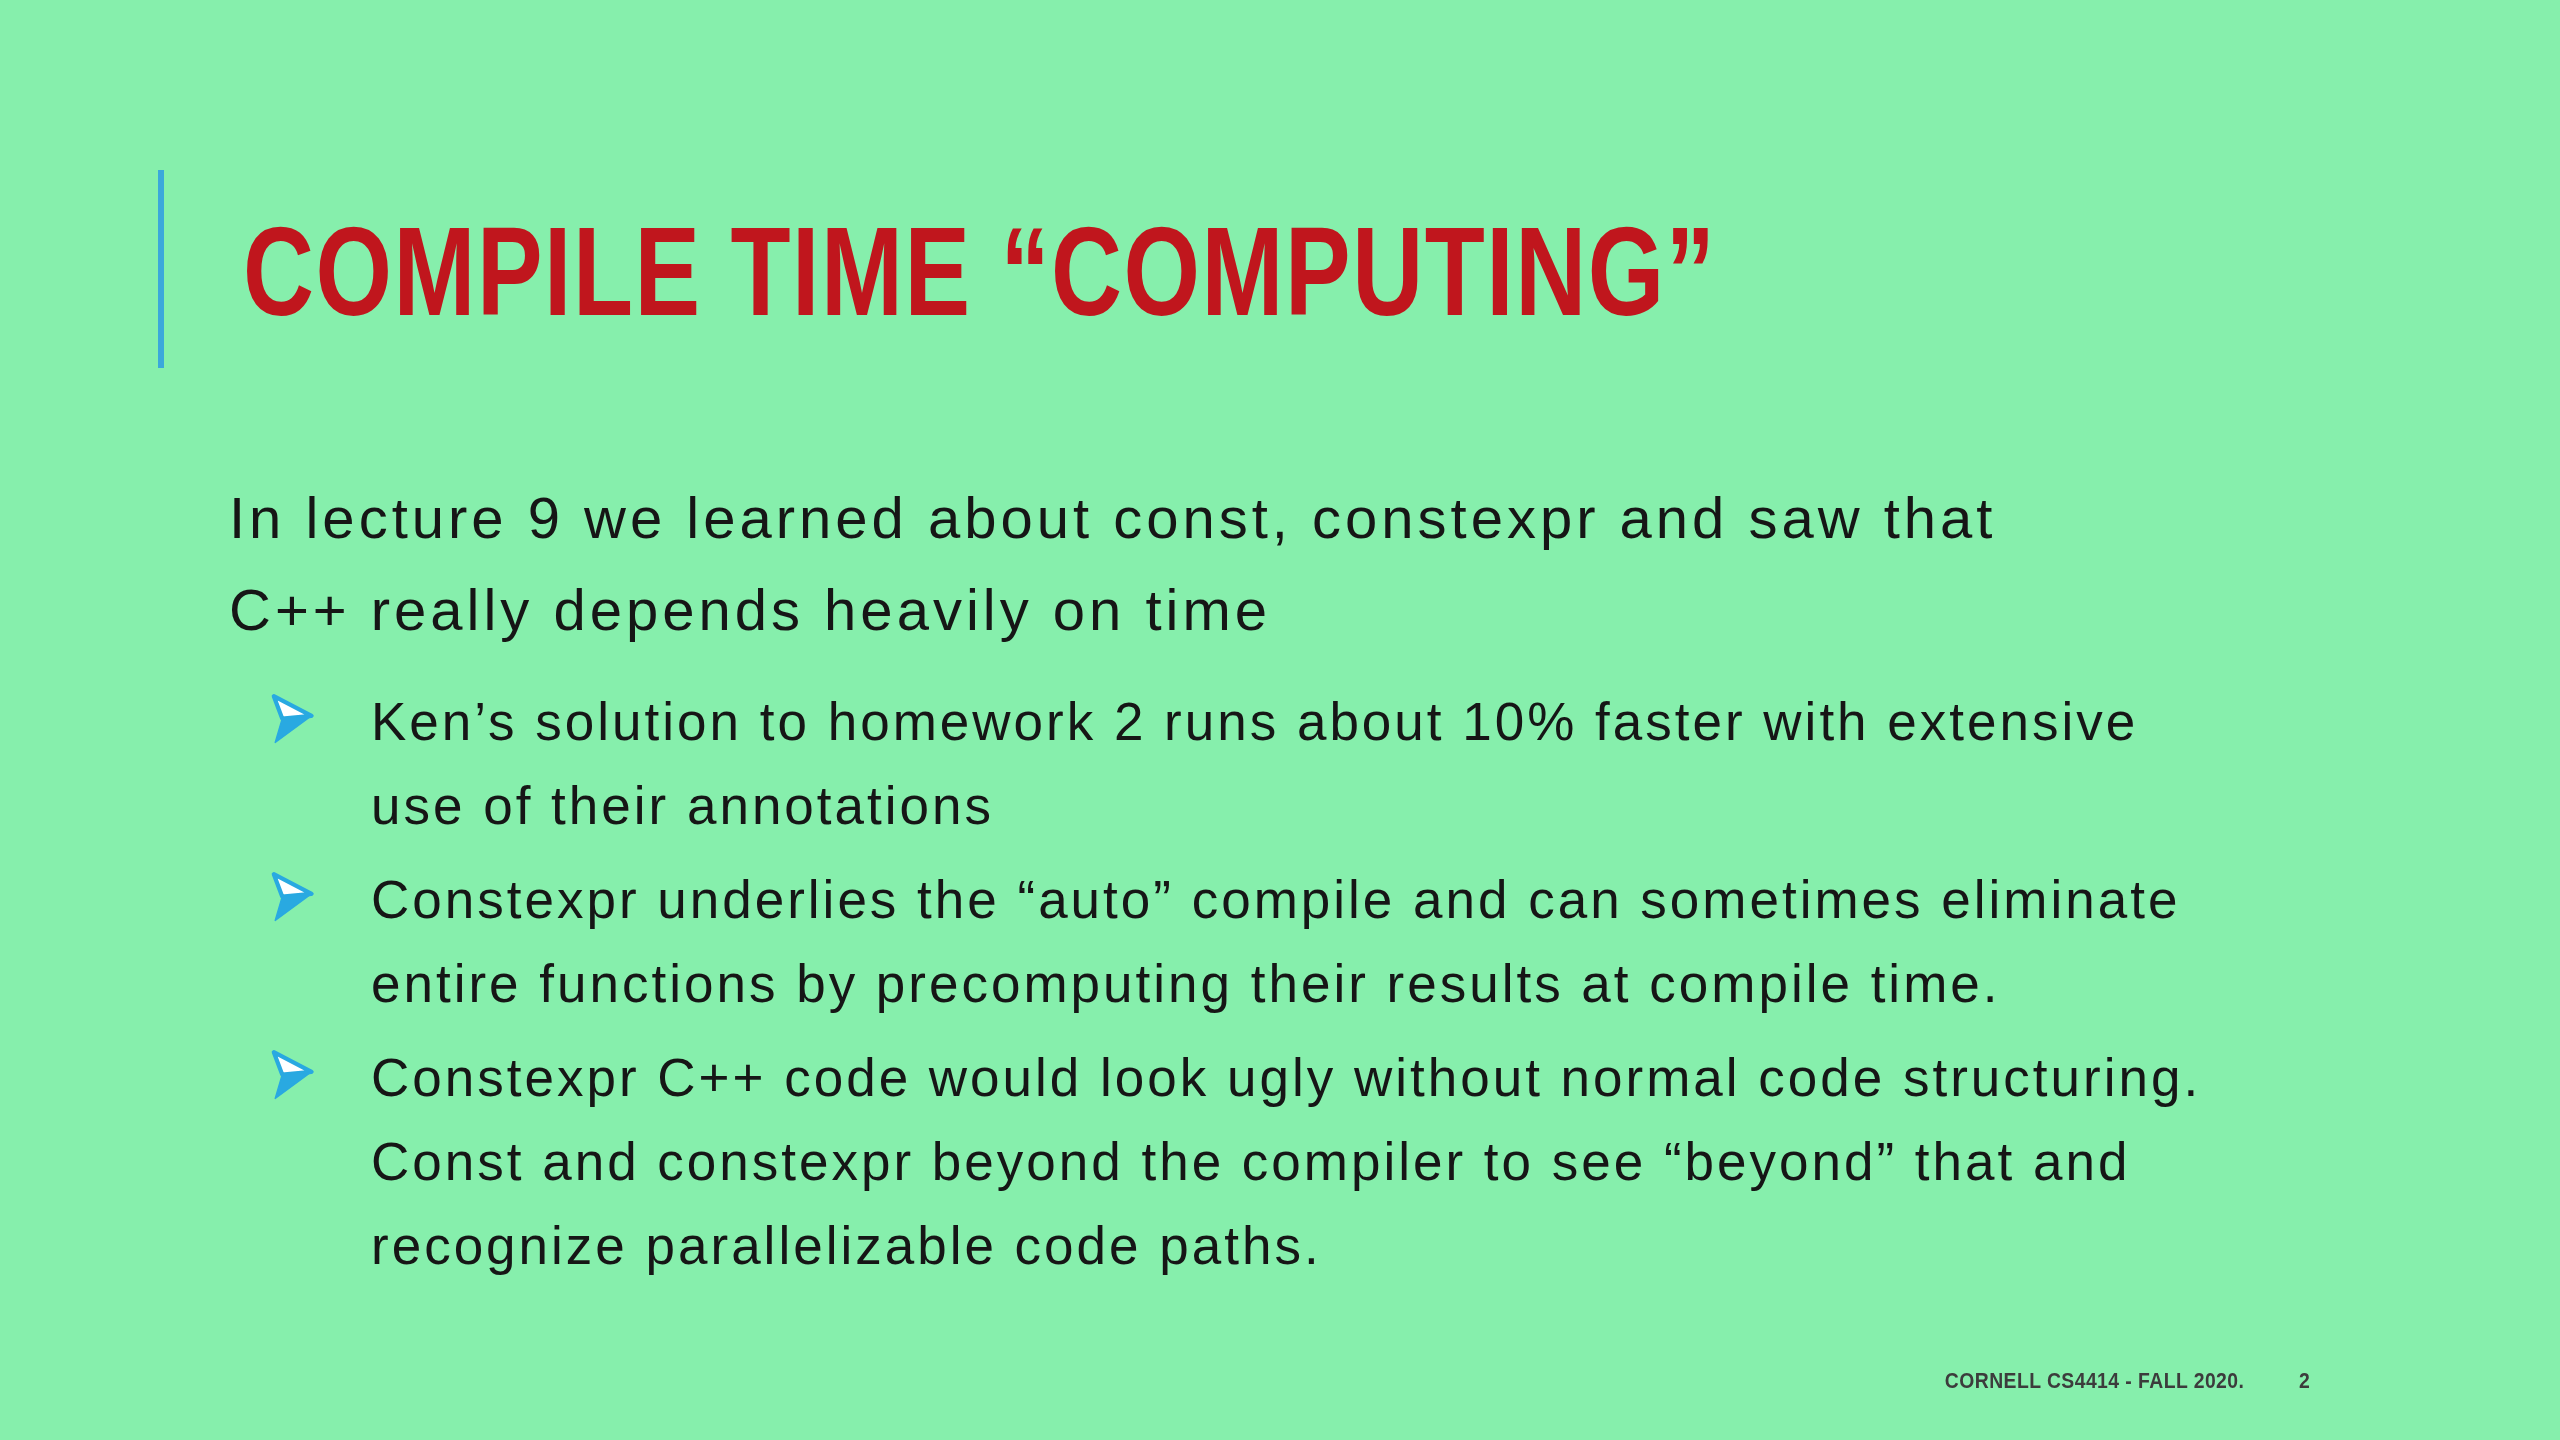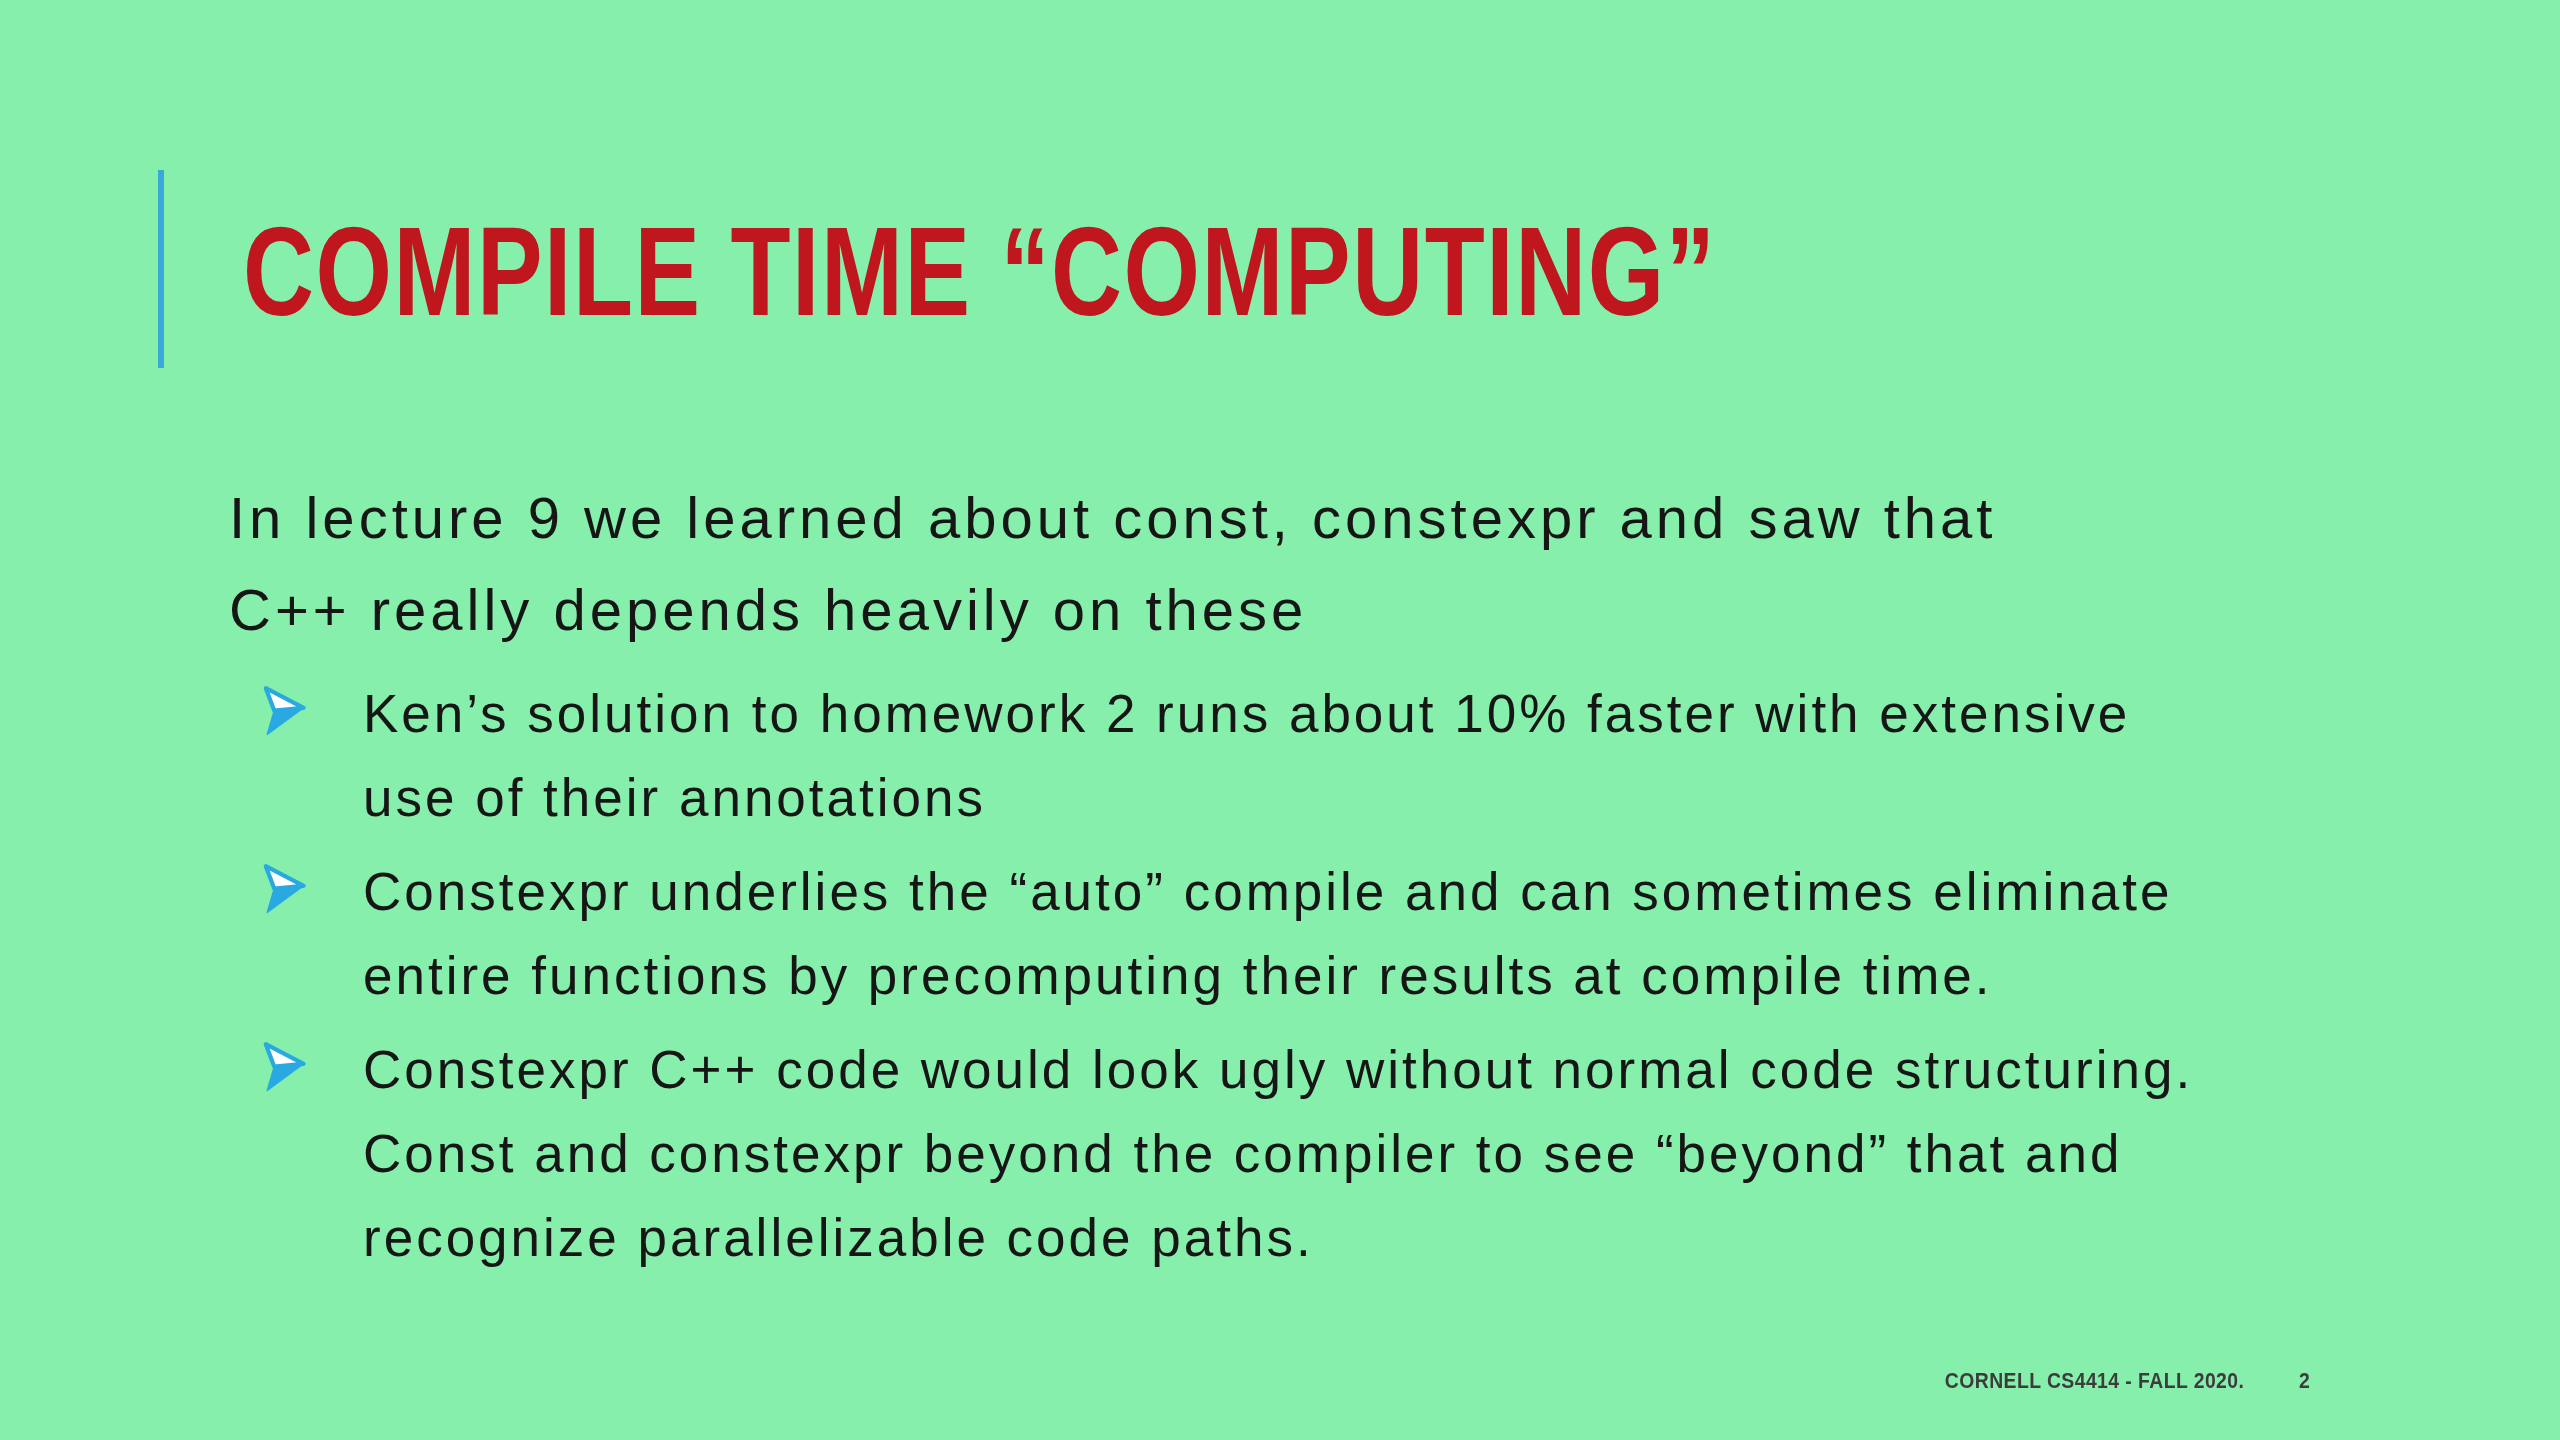--- a/index.html
+++ b/index.html
@@ -47,21 +47,21 @@
     font-size:58px;
     line-height:92px;
     letter-spacing:4px;
     color:var(--body-color);
     white-space:nowrap;
   }
 
   .bullets{
     position:absolute;
     left:245px;top:664px;
-    margin:8px;padding:0;
+    margin:16px;padding:0;
     list-style:none;
     font-size:53px;
     line-height:84px;
     letter-spacing:3px;
     color:var(--body-color);
   }
   .bullet{
     position:relative;
     padding-left:110px;
     margin-bottom:10px;
@@ -94,21 +94,21 @@
 <body>
 
 <div class="slide">
 
   <div class="accent-line"></div>
 
   <h1 class="title">COMPILE TIME “COMPUTING”</h1>
 
   <div class="intro">
     <div>In lecture 9 we learned about const, constexpr and saw that</div>
-    <div>C++ really depends heavily on these</div>
+    <div>C++ really depends heavily on time</div>
   </div>
 
   <ul class="bullets">
 
     <li class="bullet">
       <span class="arrow">
         <svg viewBox="0 0 40 40" aria-hidden="true">
           <polygon points="7,3 34,17 13,19" style="fill:#ffffff;stroke:var(--arrow-blue);stroke-width:3;stroke-linejoin:round"></polygon>
           <polygon points="13,19 34,17 8,36" style="fill:var(--arrow-blue);stroke:var(--arrow-blue);stroke-width:1;stroke-linejoin:round"></polygon>
         </svg>

